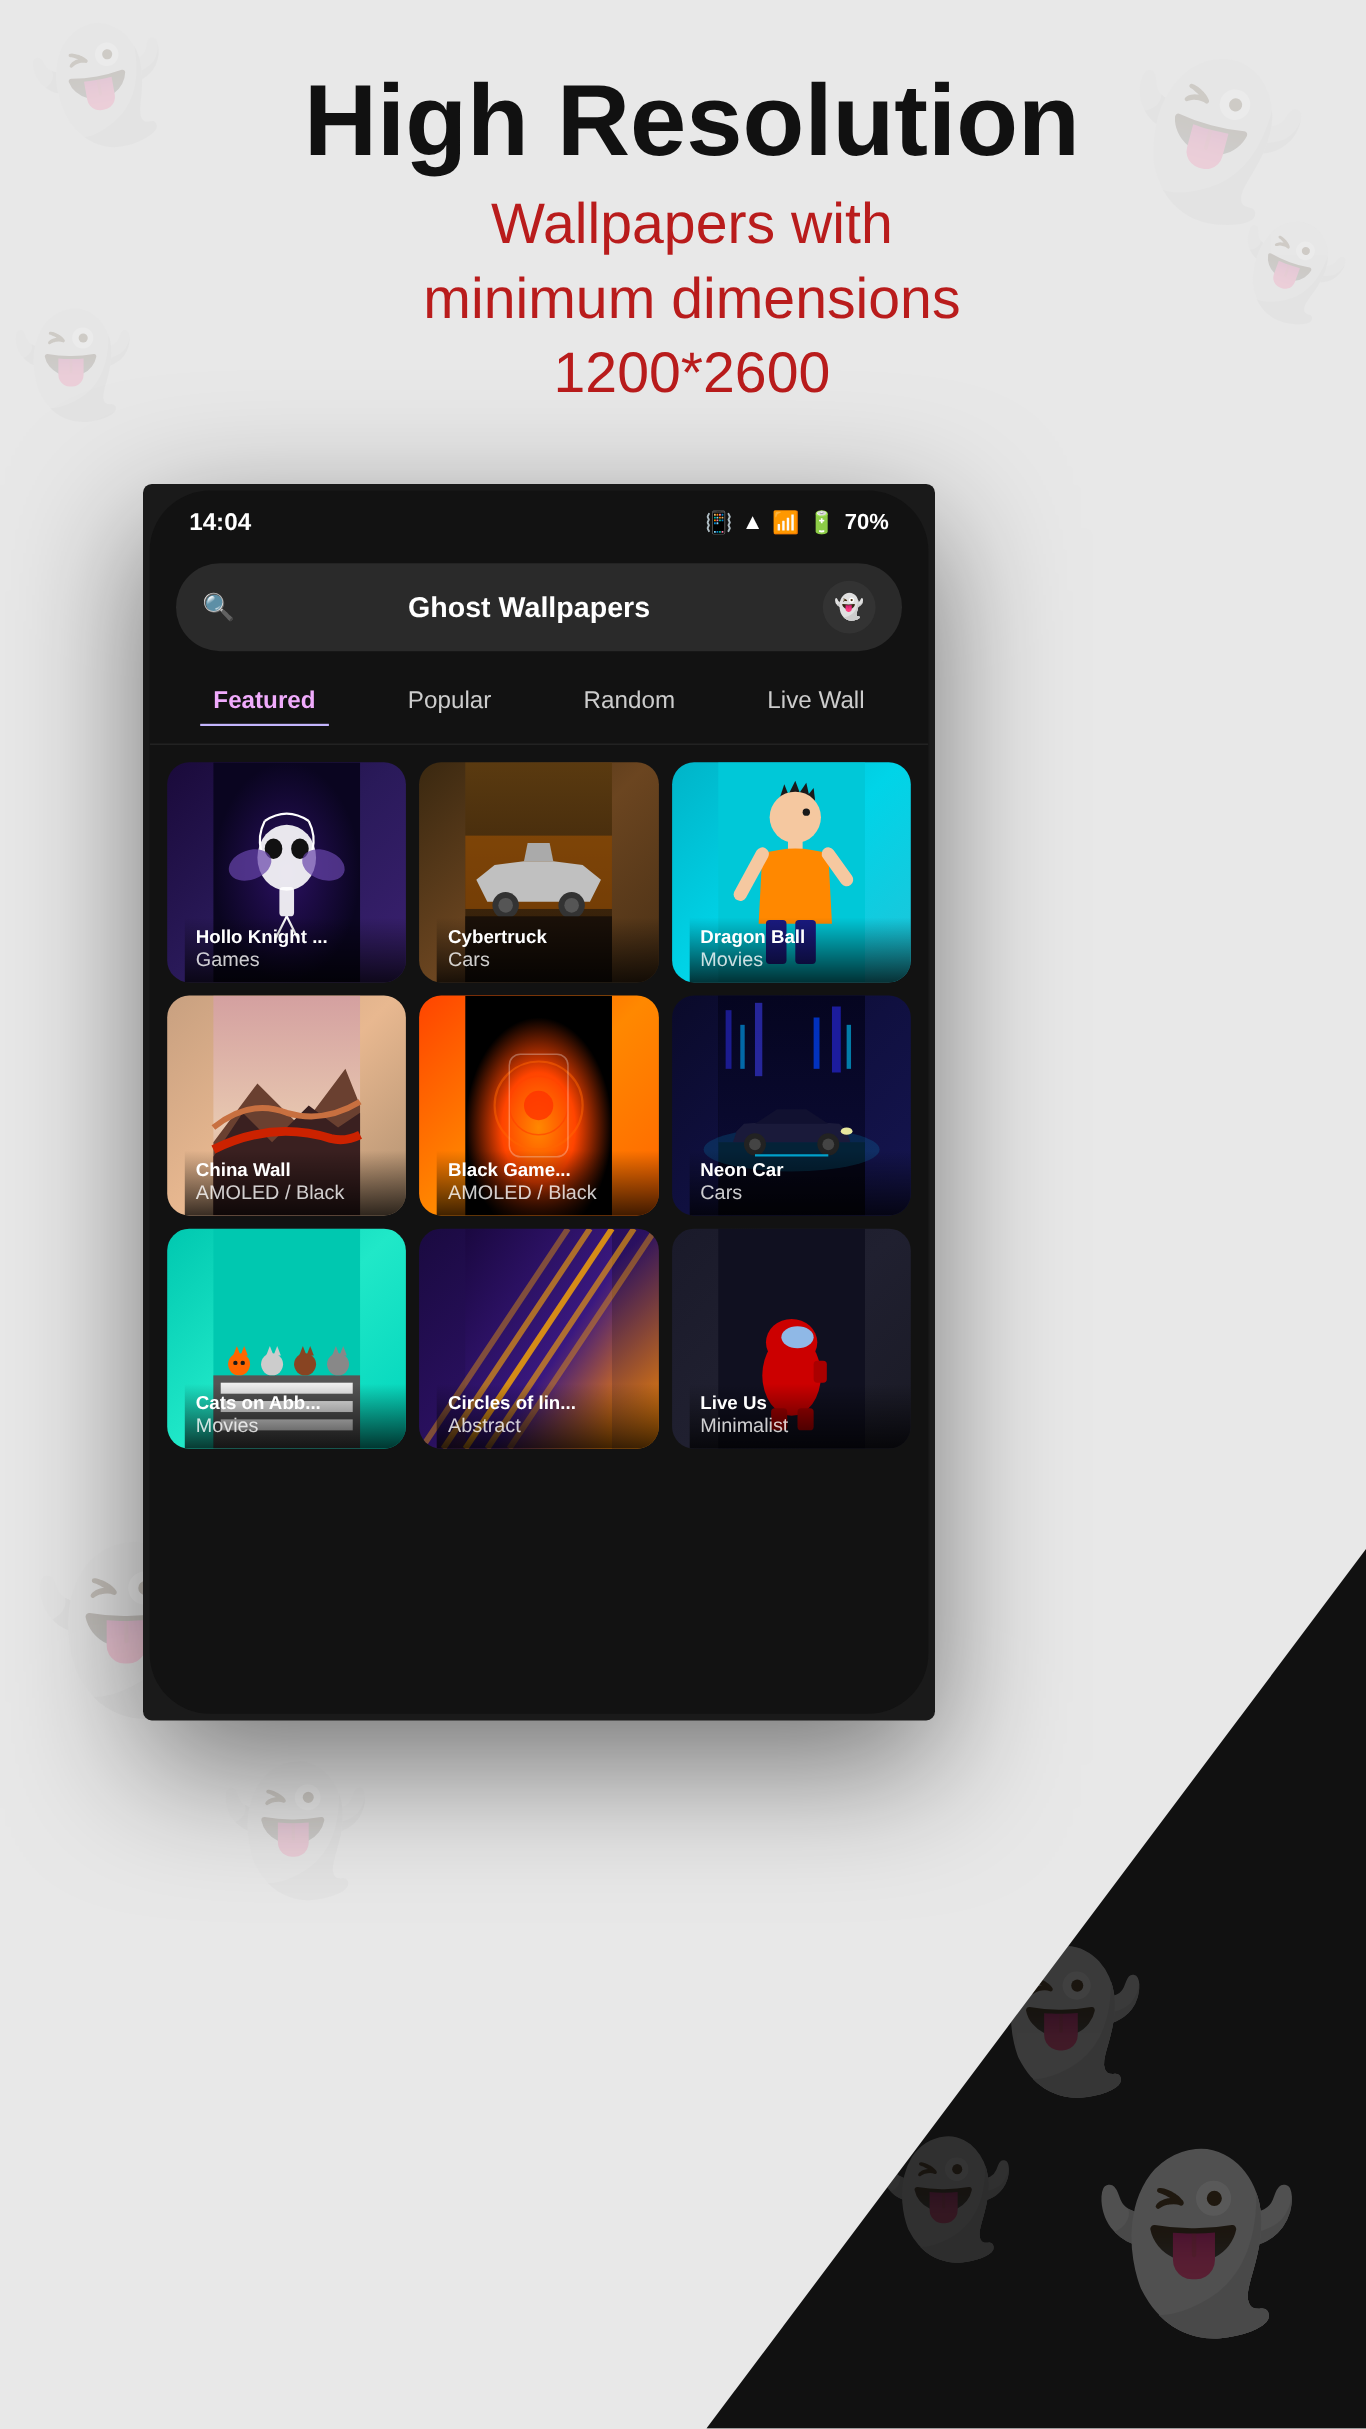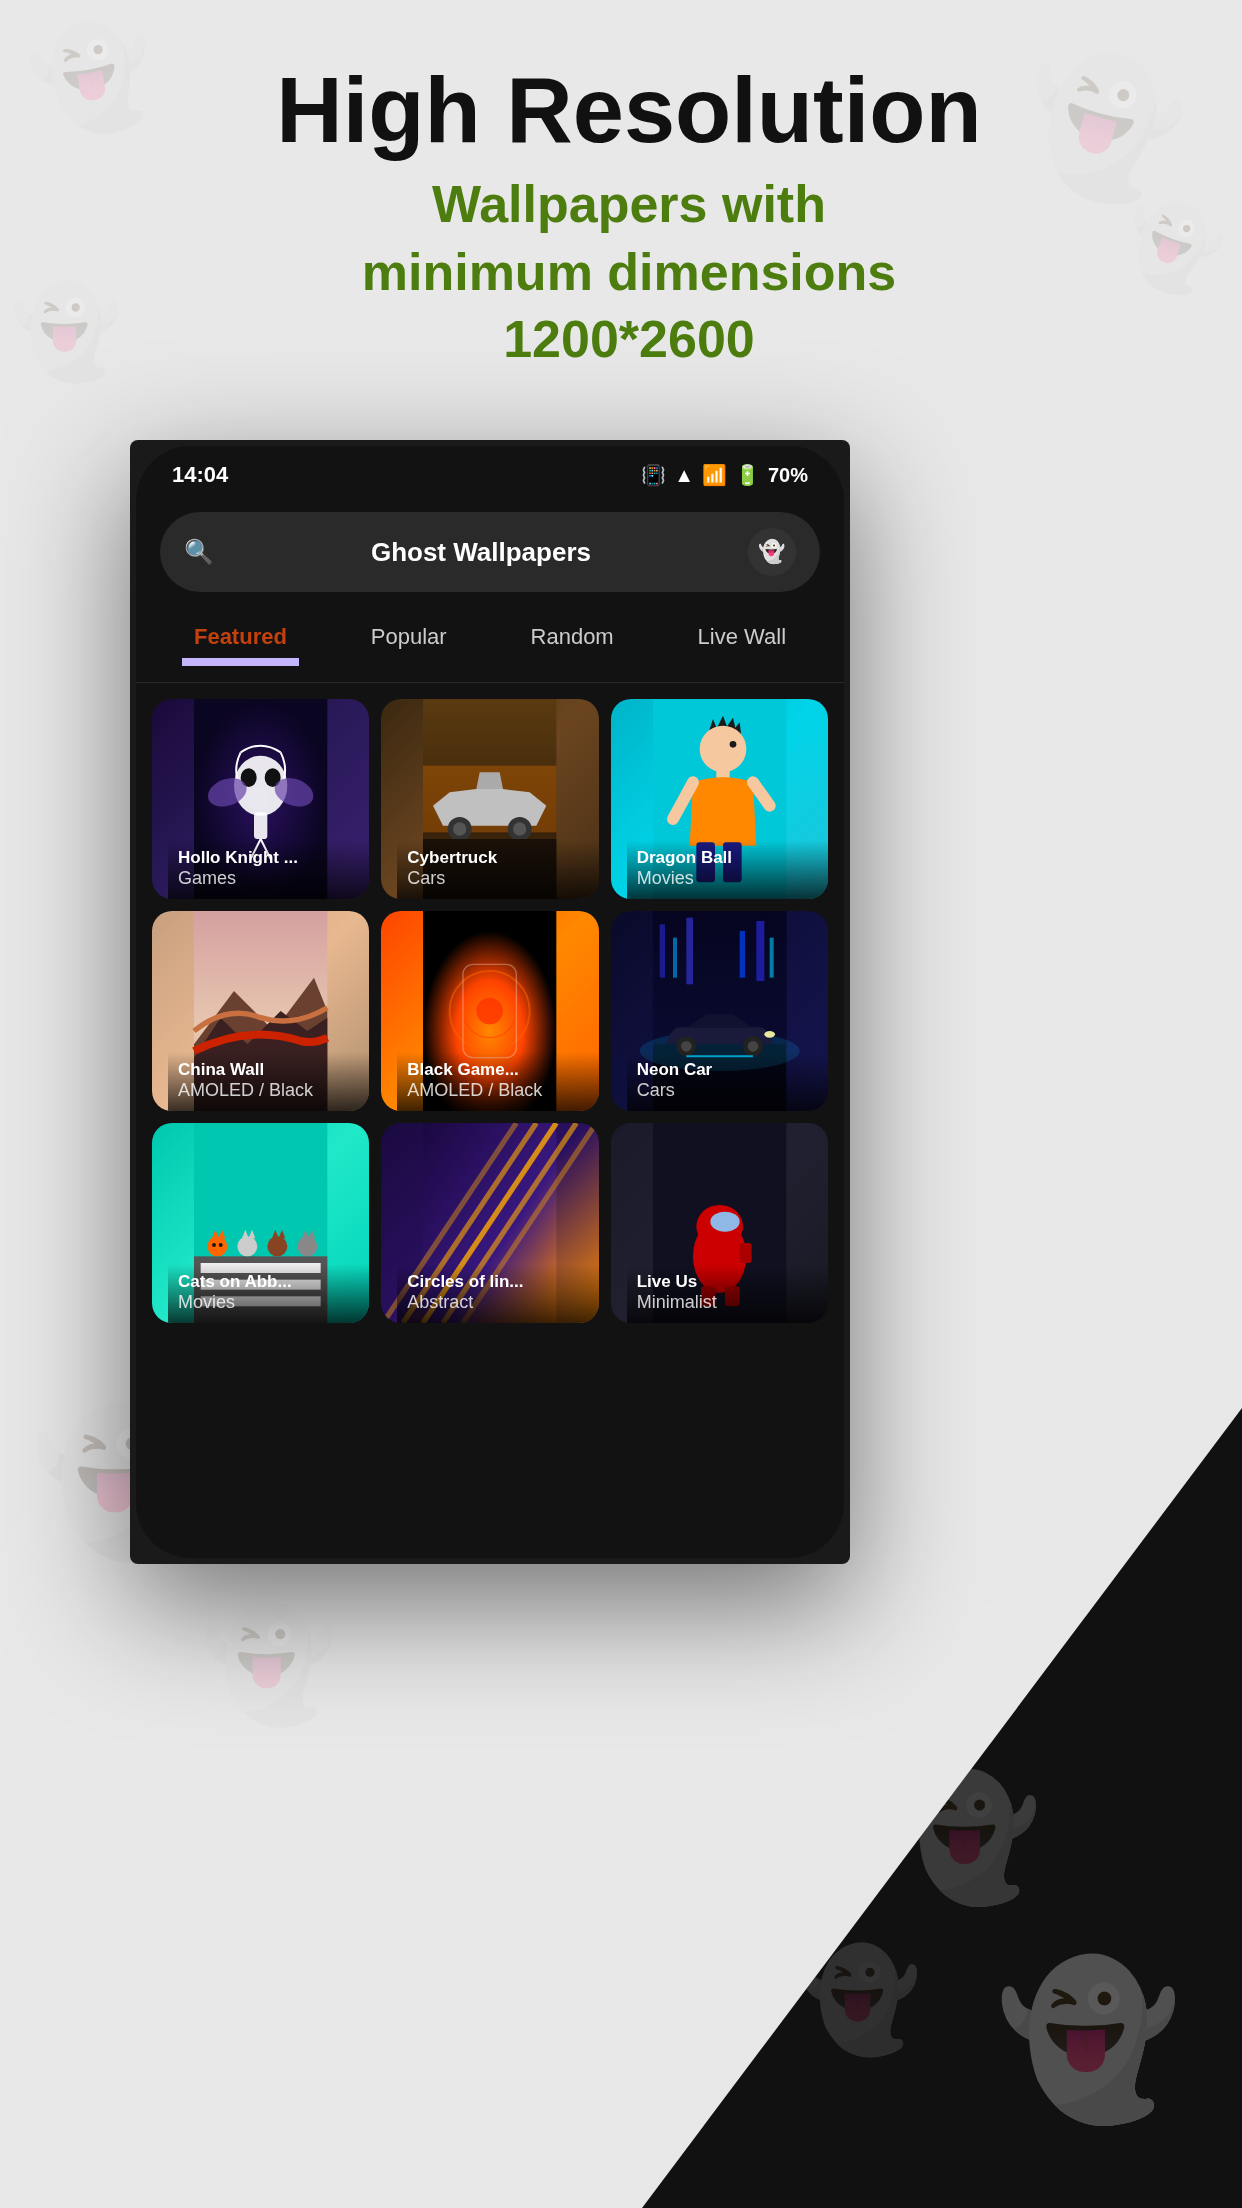--- a/index.html
+++ b/index.html
@@ -34,22 +34,22 @@
       z-index: 1;
     }
     .header-title {
       font-size: 92px;
       font-weight: 900;
       color: #111;
       line-height: 1.1;
     }
     .header-subtitle {
       font-size: 52px;
-      font-weight: 700;
-      color: #4d7c0f;
+      font-weight: 400;
+      color: #b91c1c;
       line-height: 1.3;
       margin-top: 10px;
     }
 
     
     .phone-frame {
       position: absolute;
       top: 440px;
       left: 130px;
       width: 720px;
@@ -108,23 +108,23 @@
       padding: 8px 16px 16px;
       border-bottom: 1px solid #2a2a2a;
     }
     .tab-item {
       color: #ccc;
       font-size: 22px;
       padding: 8px 12px;
       cursor: pointer;
     }
     .tab-item.active {
-      color: #c2410c;
+      color: #f0abfc;
       font-weight: 700;
-      border-bottom: 8px solid #c4b5fd;
+      border-bottom: 2px solid #c4b5fd;
     }
 
     
     .wallpaper-grid {
       padding: 16px;
       display: grid;
       grid-template-columns: repeat(3, 1fr);
       gap: 12px;
       overflow: hidden;
     }

